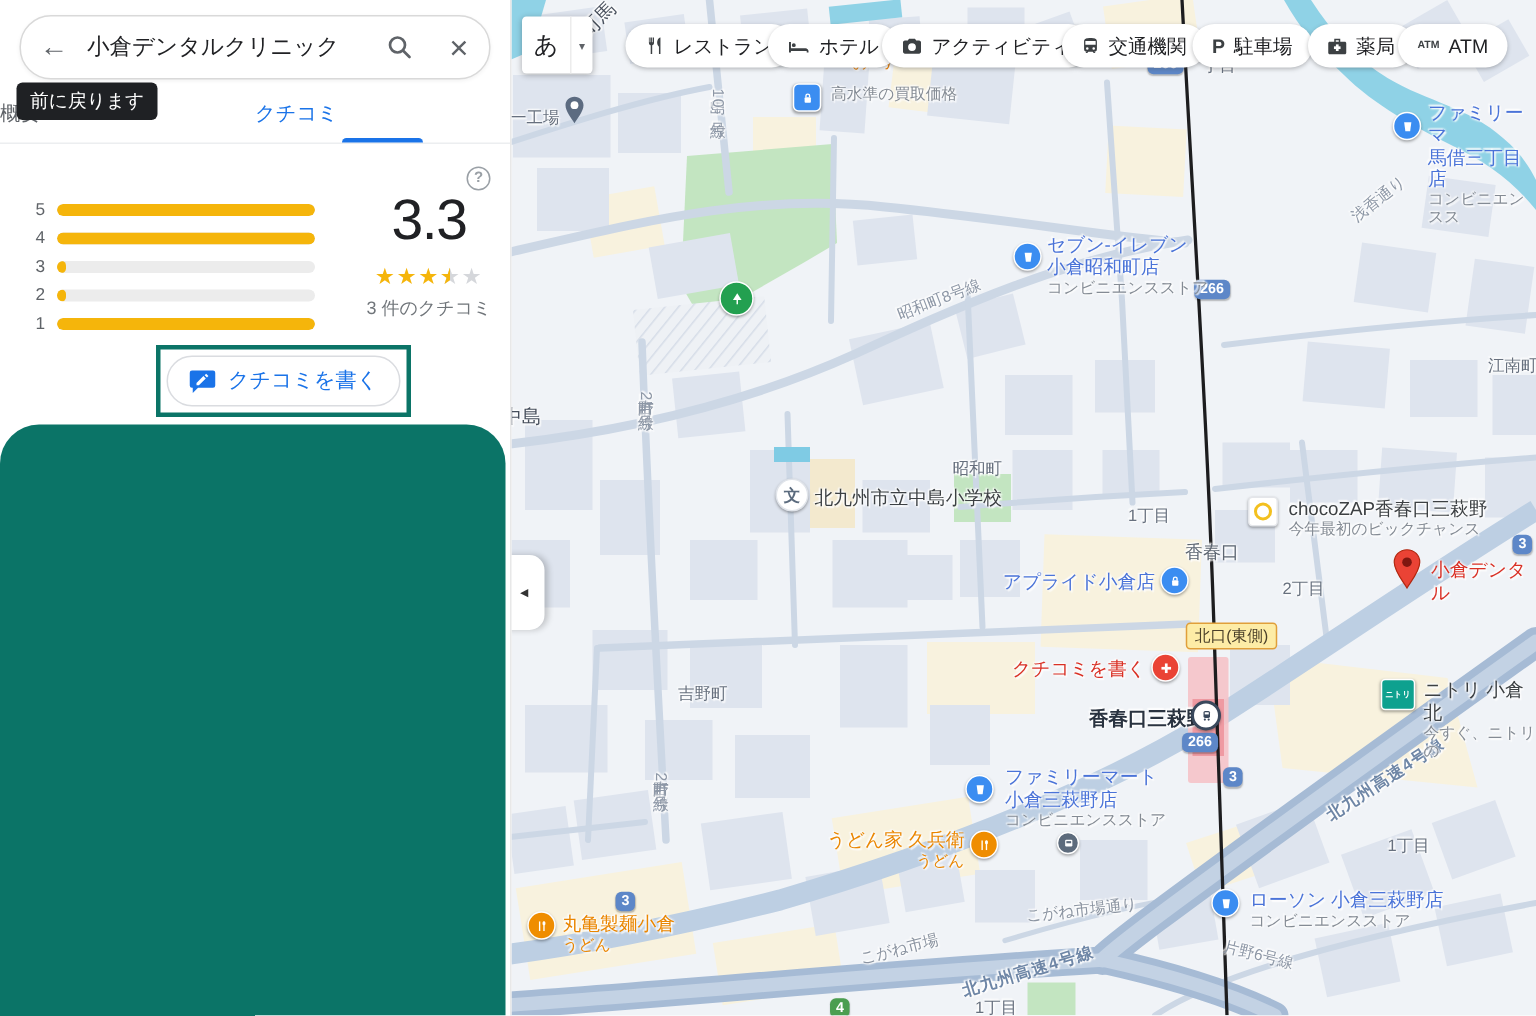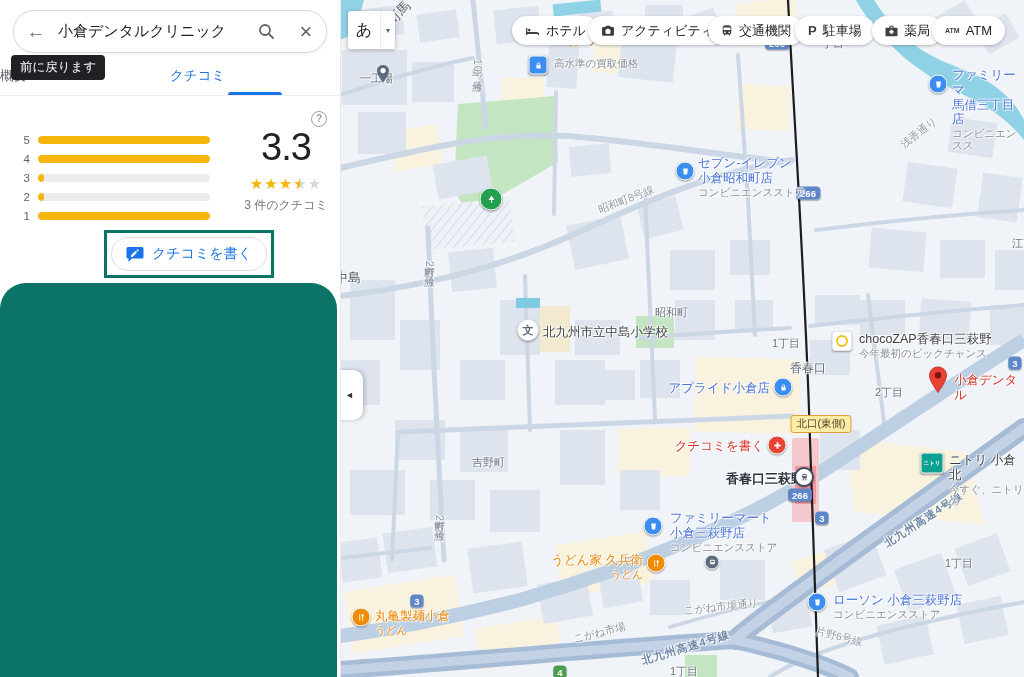--- a/index.html
+++ b/index.html
@@ -39,21 +39,21 @@
   .hl-box{position:absolute;left:104px;top:230px;padding:4px;border:3px solid #0b7467;}
   .review-btn{display:flex;align-items:center;gap:8px;height:34px;padding:0 14px;border:1px solid #dadce0;
     border-radius:17px;background:#fff;font-size:14px;color:#1a73e8;font-weight:500;cursor:pointer;white-space:nowrap;}
   .covered{position:absolute;left:0;right:3px;top:283px;bottom:0;background:#0b7467;border-radius:26px 26px 0 0;}
 
   
   .map{position:absolute;left:340px;top:0;width:684px;height:677px;overflow:hidden;background:#f0f3f7;}
   .map svg.base{position:absolute;left:0;top:0;}
   .ml{position:absolute;white-space:nowrap;z-index:3;
     text-shadow:0 0 2px #fff,0 0 2px #fff,1px 1px 1px #fff,-1px -1px 1px #fff;}
-  .ml-place{font-size:11px;color:#67707e;padding-left:20px;}
+  .ml-place{font-size:11px;color:#67707e;}
   .ml-place-light{font-size:10.5px;color:#8b94a1;}
   .ml-district{font-size:12px;color:#5d6672;}
   .ml-area-dark{font-size:13px;color:#474f5c;font-weight:500;}
   .ml-road{font-size:10.5px;color:#8d97a6;}
   .ml-roadv{font-size:10.5px;color:#8d97a6;writing-mode:vertical-rl;letter-spacing:1px;}
   .ml-road-hwy{font-size:11px;color:#6e86a6;font-weight:700;letter-spacing:1px;}
   .ml-station{font-size:13px;color:#2a3340;font-weight:700;}
   .ml-orange-small{font-size:10.5px;color:#e8820c;}
   .poi{position:absolute;z-index:4;transform:translate(-50%,-50%);cursor:pointer;}
   .poi-circ{width:17px;height:17px;border-radius:50%;border:1.5px solid #fff;box-shadow:0 1px 2px rgba(0,0,0,.35);
@@ -434,20 +434,28 @@
         <div class="shield" style="left: 468px; top: 193px;">266</div>
         <div class="shield" style="left: 460px; top: 495px;">266</div>
         <div class="shield" style="left: 675px; top: 363px;">3</div>
         <div class="shield" style="left: 482px; top: 518px;">3</div>
         <div class="shield" style="left: 77px; top: 601px;">3</div>
         <div class="shield green" style="left: 220px; top: 672px;">4</div>
         <div class="gate-badge" style="left: 481px; top: 424px;">北口(東側)</div>
       </div>
 
     <div class="chips" id="chips-row">
+        <div class="chip" style="left: 77px;">
+          <span class="cic">
+            <svg width="13" height="13" viewBox="0 0 13 13" fill="#3c4043">
+              <path d="M2.6 1v3.6c0 .8.5 1.4 1.2 1.6V12h1V6.2c.7-.2 1.2-.8 1.2-1.6V1h-.9v3.2h-.5V1h-1v3.2h-.5V1h-.5zM10 1c-1.2.5-1.9 1.9-1.9 3.4 0 1.2.5 2.2 1.2 2.7V12h1V1h-.3z"></path>
+            </svg>
+          </span>
+          <span>レストラン</span>
+        </div>
         <div class="chip" style="left: 172px;">
           <span class="cic">
             <svg width="15" height="12" viewBox="0 0 15 12" fill="#3c4043">
               <path d="M1 10V3h1.3v4.1H12c1.1 0 2 .9 2 2V10h-1.2V9H2.3v1H1zm3.2-3.6a1.3 1.3 0 110-2.6 1.3 1.3 0 010 2.6z"></path>
             </svg>
           </span>
           <span>ホテル</span>
         </div>
         <div class="chip" style="left: 248px;">
           <span class="cic">

